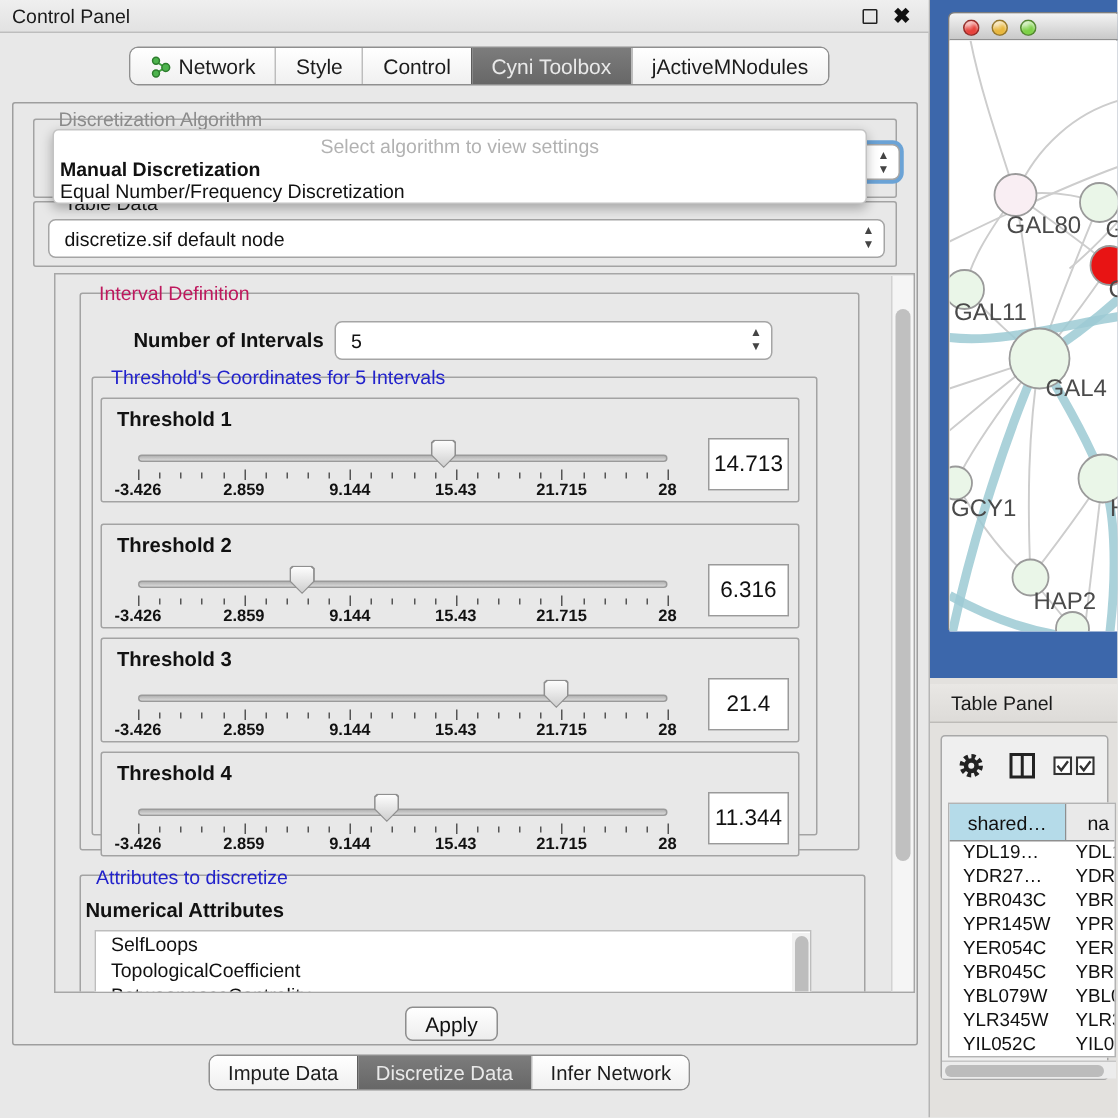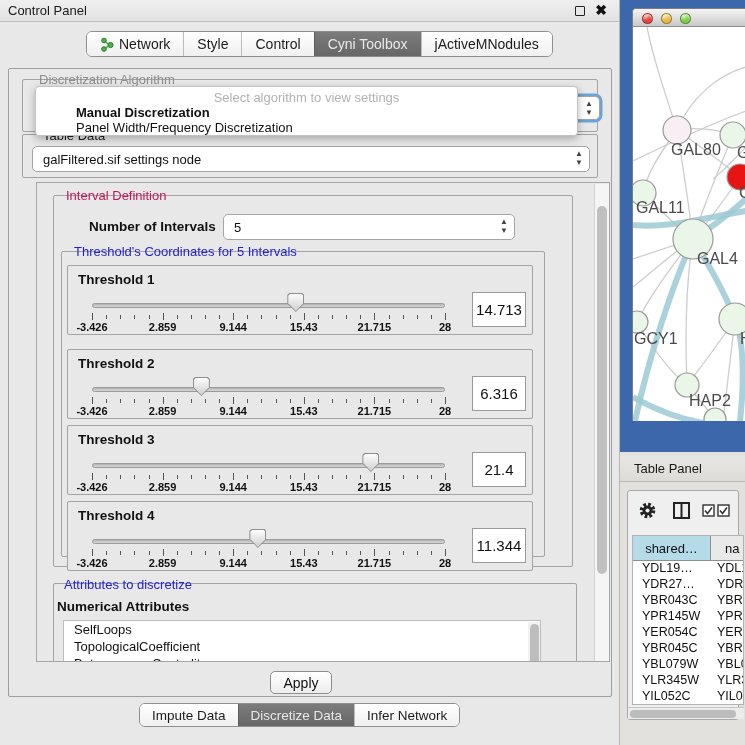--- a/index.html
+++ b/index.html
@@ -41,21 +41,21 @@
                 background:#fff; border:1px solid #a5a5a5; border-radius:5px;
                 box-shadow:0 0 0 2.5px #6ba3d6; }
   .combo-arrows { position:absolute; right:6px; top:2px; display:flex; flex-direction:column;
                   line-height:9px; font-size:8px; color:#444; }
 
   
   #popup { position:absolute; left:35px; top:86px; width:543px; height:50px; background:#fff;
            border:1px solid #c3c3c3; border-radius:4px; box-shadow:0 3px 8px rgba(0,0,0,.28); z-index:30; }
   #popup-hint { position:absolute; left:0; top:3px; width:100%; text-align:center;
                 font-size:13px; color:#b2b2b2; }
-  .popup-opt { position:absolute; left:4px; font-size:13px; color:#111; cursor:pointer;margin-left:36px; }
+  .popup-opt { position:absolute; left:4px; font-size:13px; color:#111; cursor:pointer; }
   #popup-opt-0 { top:18px; font-weight:bold; }
   #popup-opt-1 { top:33px; }
 
   #tabledata-title { left:40px; top:128px; color:#1a1a1a; }
   #tabledata-box { left:22px; top:134px; width:576px; height:44px; }
   .combo { position:absolute; background:#fff; border:1px solid #a5a5a5; border-radius:5px;
            font-size:13px; color:#111; padding-left:10px; display:flex; align-items:center; cursor:pointer; }
   #tabledata-combo { left:32px; top:146px; width:558px; height:26px; }
 
   
@@ -187,31 +187,31 @@
     <div id="algo-combo">
       <span class="combo-arrows">
           <span>▲</span>
           <span>▼</span>
         </span>
     </div>
 
     <div id="tabledata-box" class="groupbox"></div>
     <span id="tabledata-title" class="grouplab">Table Data</span>
     <div id="tabledata-combo" class="combo">
-      <span>galFiltered.sif settings node</span>
+      <span>discretize.sif default node</span>
       <span class="combo-arrows">
           <span>▲</span>
           <span>▼</span>
         </span>
     </div>
 
     <div id="popup">
       <div id="popup-hint">Select algorithm to view settings</div>
       <div id="popup-opt-0" class="popup-opt">Manual Discretization</div>
-      <div id="popup-opt-1" class="popup-opt">Panel Width/Frequency Discretization</div>
+      <div id="popup-opt-1" class="popup-opt">Equal Number/Frequency Discretization</div>
     </div>
 
     <div id="content-panel">
       <div id="interval-box" class="groupbox"></div>
       <span id="interval-title" class="grouplab">Interval Definition</span>
 
       <span id="num-int-label">Number of Intervals</span>
       <div id="num-int-combo" class="combo">
         <span>5</span>
         <span class="combo-arrows">

